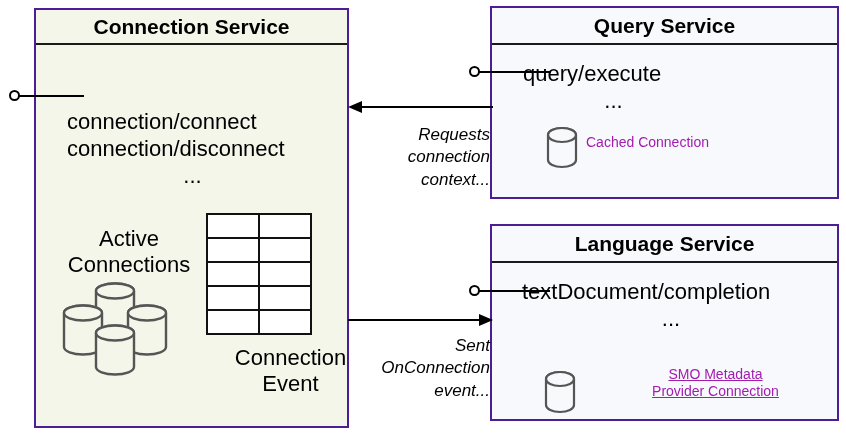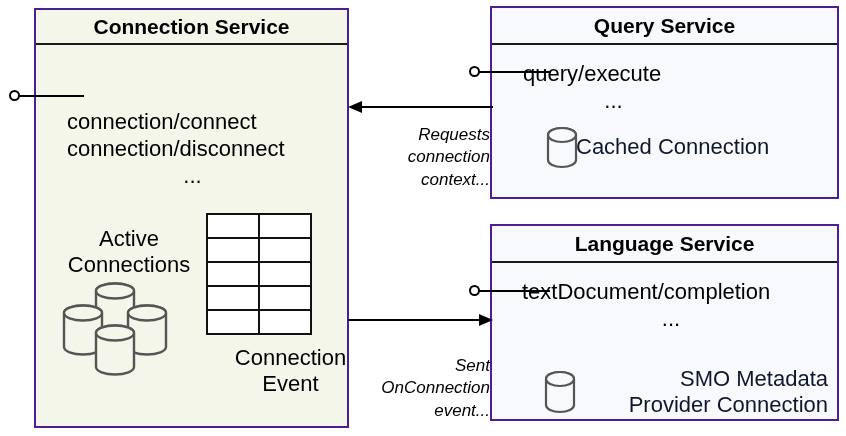--- a/index.html
+++ b/index.html
@@ -135,42 +135,43 @@
   .edge-label {
     position: absolute;
     font-style: italic;
     font-size: 17px;
     line-height: 1.32;
     color: #000000;
     text-align: right;
     width: 140px;
   }
   #label-requests { left: 350px; top: 124px; }
-  #label-sent     { left: 350px; top: 355px; }
+  #label-sent     { left: 350px; top: 335px; }
 
   
   .inner-caption {
     position: absolute;
     font-size: 22px;
     line-height: 1.2;
     color: #000000;
     text-align: center;
   }
   #caption-active-connections { left: 8px; top: 173px; width: 170px; margin-top: 8px; }
   #caption-callbacks          { left: 172px; top: 300px; width: 165px; }
 
   .icon-caption {
     position: absolute;
-    font-size: 22px;
+    font-size: 14px;
     line-height: 1.2;
-    color: #0f172a;
+    color: #a21caf;
     text-align: left;
+    padding-left: 10px;
   }
   #qs-cached-label { left: 84px; top: 89px; width: 250px; }
-  #ls-smo-label    { left: 91px; top: 103px; width: 245px; text-align: right; }
+  #ls-smo-label    { left: 91px; top: 103px; width: 245px; text-align: center; text-decoration: underline; }
 
   
   .shape { position: absolute; }
   .shape svg { display: block; overflow: visible; }
   #cylinder-cluster { left: 16px; top: 232px; width: 126px; height: 96px; }
   #table-grid       { left: 170px; top: 168px; width: 106px; height: 126px; }
   #qs-cylinder      { left: 54px; top: 81px; width: 32px; height: 43px; }
   #ls-cylinder      { left: 52px; top: 107px; width: 32px; height: 44px; }
 </style>
 </head>

